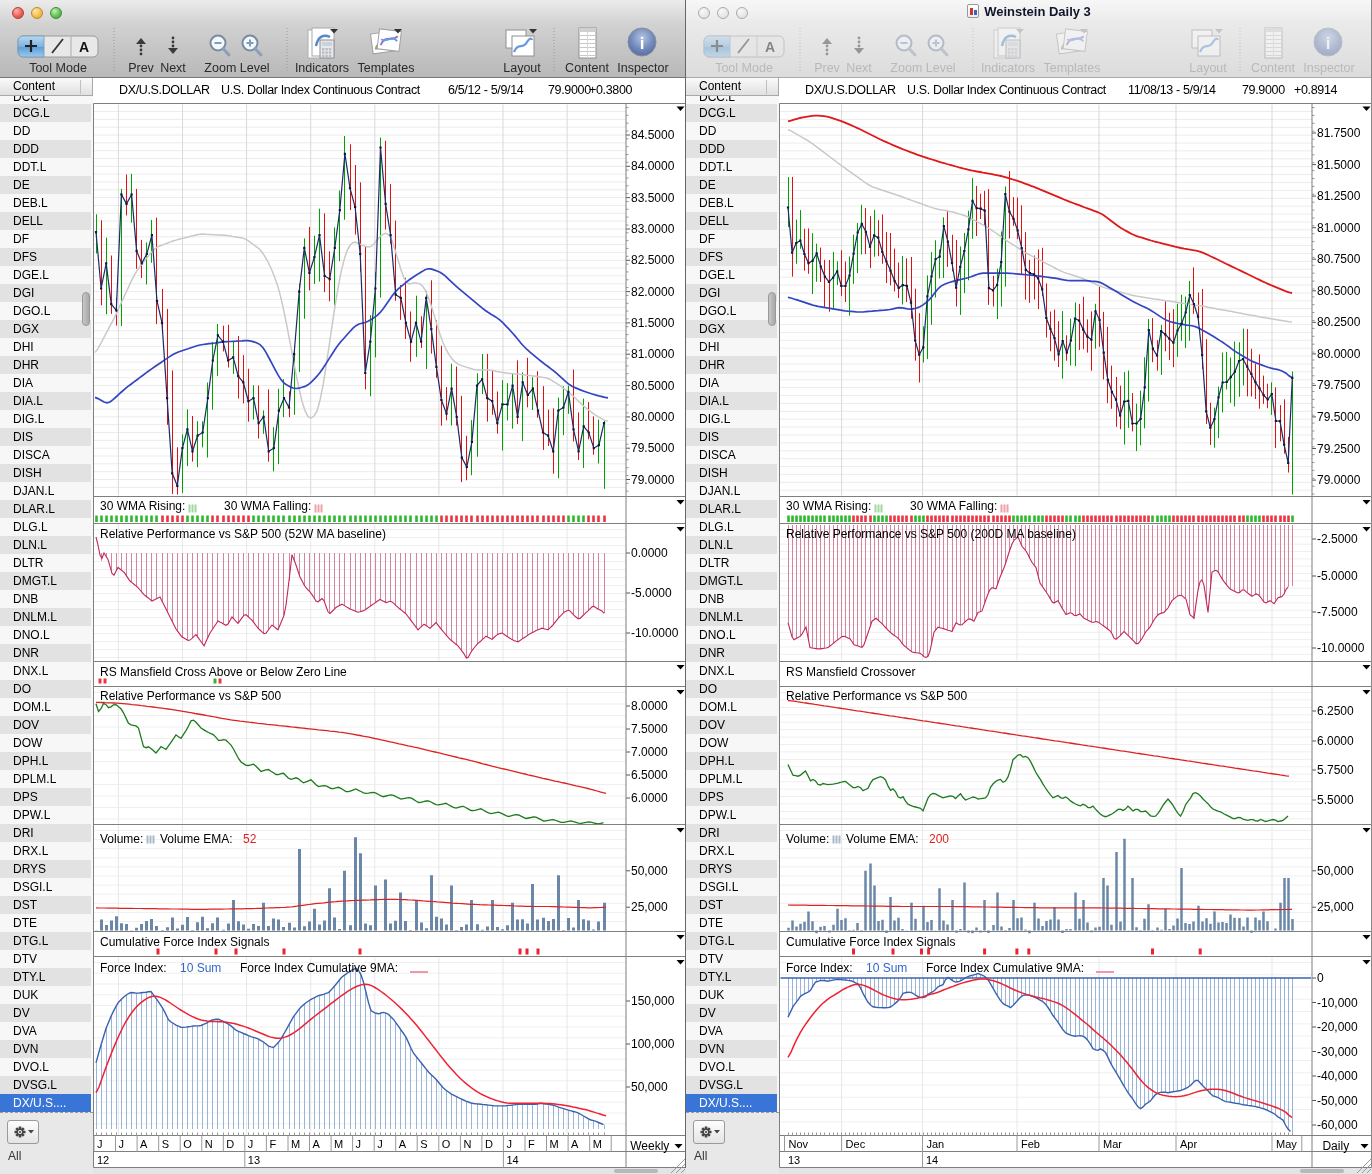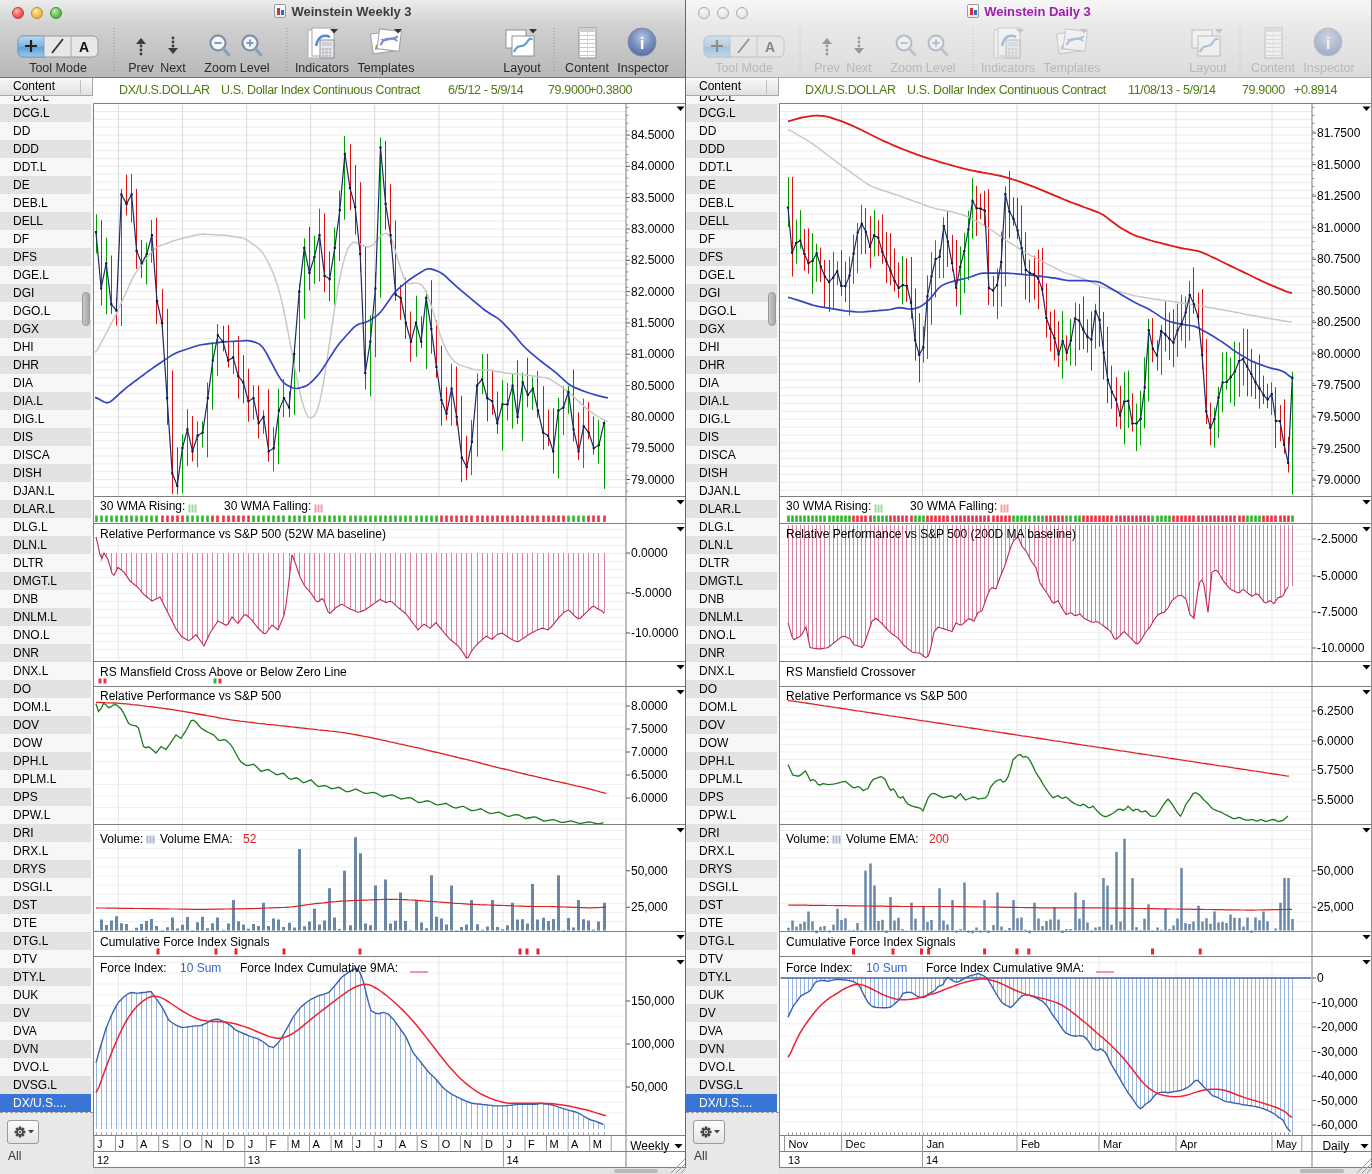--- a/index.html
+++ b/index.html
@@ -2,44 +2,43 @@
 <html><head><meta charset="utf-8"><style>
 *{margin:0;padding:0;box-sizing:border-box}
 body{width:1372px;height:1174px;font-family:"Liberation Sans", sans-serif;position:relative;background:#e8e8e8;overflow:hidden}
 .win{position:absolute;top:0;width:686px;height:1174px;overflow:hidden}
 .tbar{position:absolute;left:0;top:0;width:686px;height:78px;border-bottom:1px solid #777}
 .act .tbar{background:linear-gradient(#ececec,#d4d4d4 22px,#d2d2d2 23px,#b8b8b8 77px)}
 .inact .tbar{background:linear-gradient(#f7f7f7,#ebebeb 22px,#eaeaea 23px,#dcdcdc 77px);border-bottom-color:#aaa}
 .tlights{position:absolute;left:12px;top:5px}
 .tl{display:inline-block;width:12px;height:12px;border-radius:7px;border:1px solid;margin-right:7px}
 .wtitle{position:absolute;top:4px;left:0;width:686px;text-align:center;font-size:13px;font-weight:bold}
-.act .wtitle{color:#3c3c3c} .inact .wtitle{color:#a21caf}
+.act .wtitle{color:#3c3c3c} .inact .wtitle{color:#0f172a}
 .ticon{display:inline-block;width:12px;height:14px;background:linear-gradient(#fff,#eee);border:1px solid #999;border-radius:2px;margin-right:5px;vertical-align:-2px;position:relative}
 .ticon:after{content:"";position:absolute;left:2px;top:3px;width:3px;height:7px;background:#c33}
 .ticon:before{content:"";position:absolute;left:6px;top:5px;width:3px;height:5px;background:#36c}
 .tools{position:absolute;left:0;top:0}
 .hdr{position:absolute;left:93px;top:78px;width:593px;height:25px;background:#fff}
-.hdr span{position:absolute;top:5px;font-size:12.5px;letter-spacing:-0.35px;color:#4d7c0f;white-space:pre}
+.hdr span{position:absolute;top:5px;font-size:12.5px;letter-spacing:-0.35px;color:#000000;white-space:pre}
 .sidehdr{position:absolute;left:0;top:78px;width:93px;height:18px;background:linear-gradient(#fafafa,#e0e0e0);border-bottom:1px solid #a8a8a8;border-right:1px solid #a8a8a8;font-size:12px;padding-left:13px;line-height:17px}
 .sidehdr:after{content:"";position:absolute;left:80px;top:2px;width:1px;height:14px;background:#c0c0c0}
 .rows{position:absolute;left:0;top:96px;width:93px;height:1016px;overflow:hidden;background:#f7f7f7}
 .row{position:absolute;left:0;width:91px;height:18px;font-size:12px;line-height:18px;padding-left:13px;white-space:nowrap}
 .row.g{background:#e2e2e2} .row.w{background:#f7f7f7}
 .row.sel{background:#3875d7;color:#fff}
 .thumb{position:absolute;left:82px;top:292px;width:8px;height:34px;background:linear-gradient(90deg,#c8c8c8,#a8a8a8);border:1px solid #999;border-radius:5px}
 .sfoot{position:absolute;left:0;top:1112px;width:93px;height:62px;background:#e8e8e8;border-top:1px dashed #999}
 .gearbtn{position:absolute;left:7px;top:7px;width:32px;height:24px;background:linear-gradient(#fdfdfd,#e4e4e4);border:1px solid #9a9a9a;border-radius:3px}
 .alltxt{position:absolute;left:8px;top:36px;font-size:12px;color:#333}
 .chartsvg{position:absolute;left:0;top:0}
 .winborder{position:absolute;top:0;width:1px;height:1174px;background:#666}
 </style></head><body>
 <div class="win act" style="left:0px">
     <div class="tbar"></div>
     <div class="tlights"><span class="tl" style="background:radial-gradient(circle at 35% 30%,#ffb3ad,#ee6158 55%,#c93c33);border-color:#b24038"></span><span class="tl" style="background:radial-gradient(circle at 35% 30%,#ffe9a8,#f5bf4f 55%,#d89b2a);border-color:#ba8c2c"></span><span class="tl" style="background:radial-gradient(circle at 35% 30%,#c4edb5,#62c454 55%,#3f9e32);border-color:#3e8d2f"></span></div>
-    <div class="wtitle"><span class="ticon"></span>Weinstein Weekly 3</div>
     <svg class="tools" width="686" height="78" viewBox="0 0 686 78">
       <g opacity="1.0">
         <defs>
           <linearGradient id="segsel0" x1="0" y1="0" x2="0" y2="1">
             <stop offset="0" stop-color="#b8d8f0"></stop>
             <stop offset="0.5" stop-color="#7db3e0"></stop>
             <stop offset="0.52" stop-color="#5a9fd8"></stop>
             <stop offset="1" stop-color="#9cc8ea"></stop>
           </linearGradient>
           <linearGradient id="segun0" x1="0" y1="0" x2="0" y2="1">

